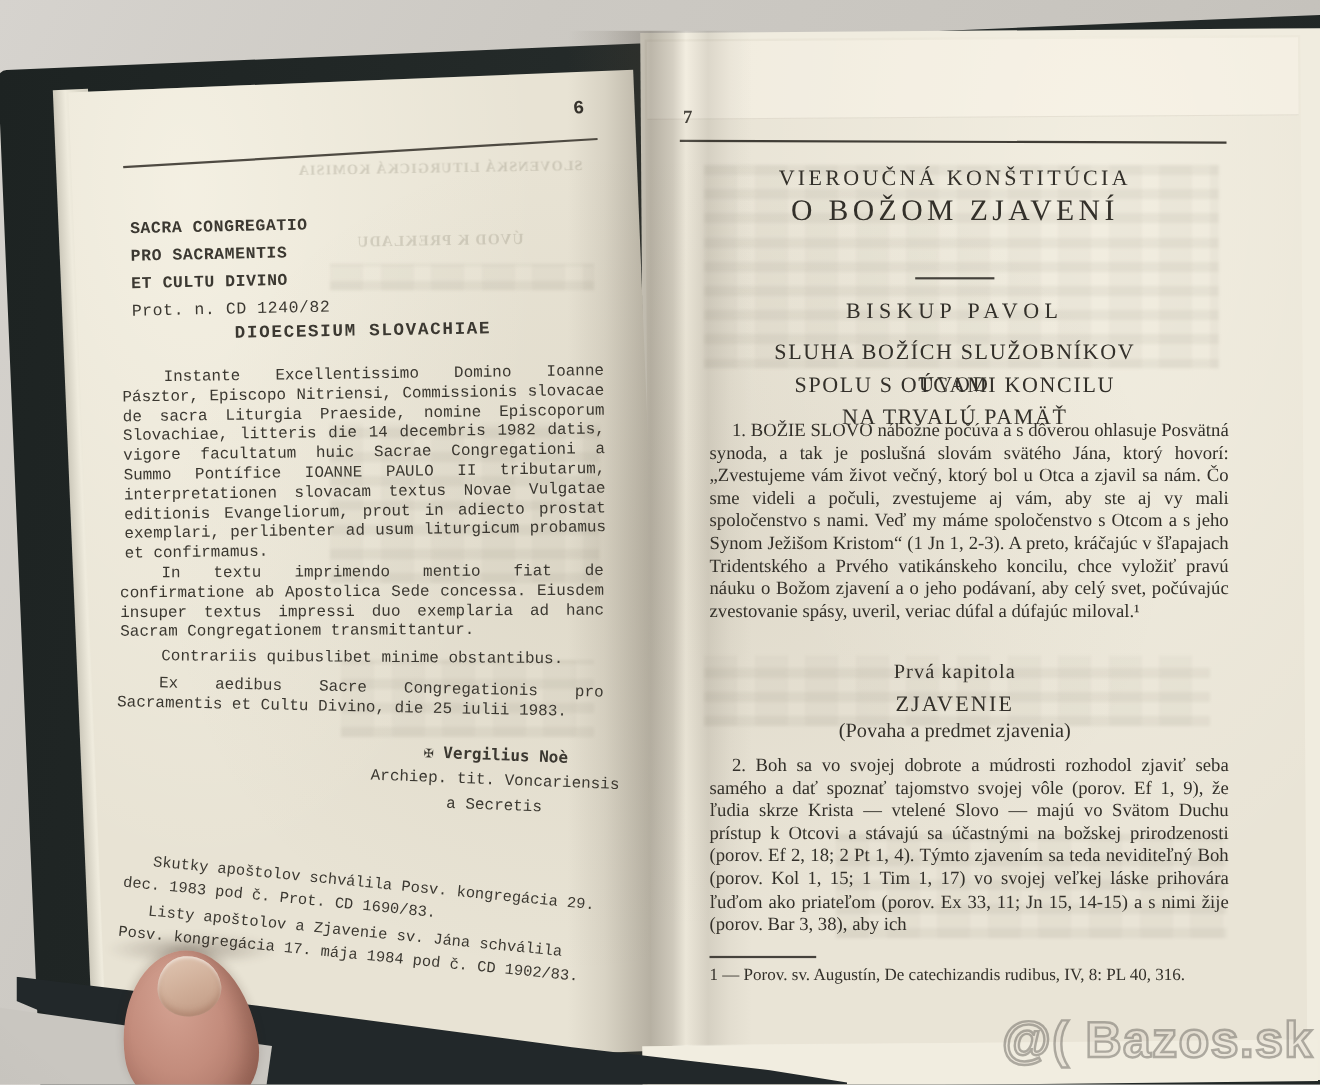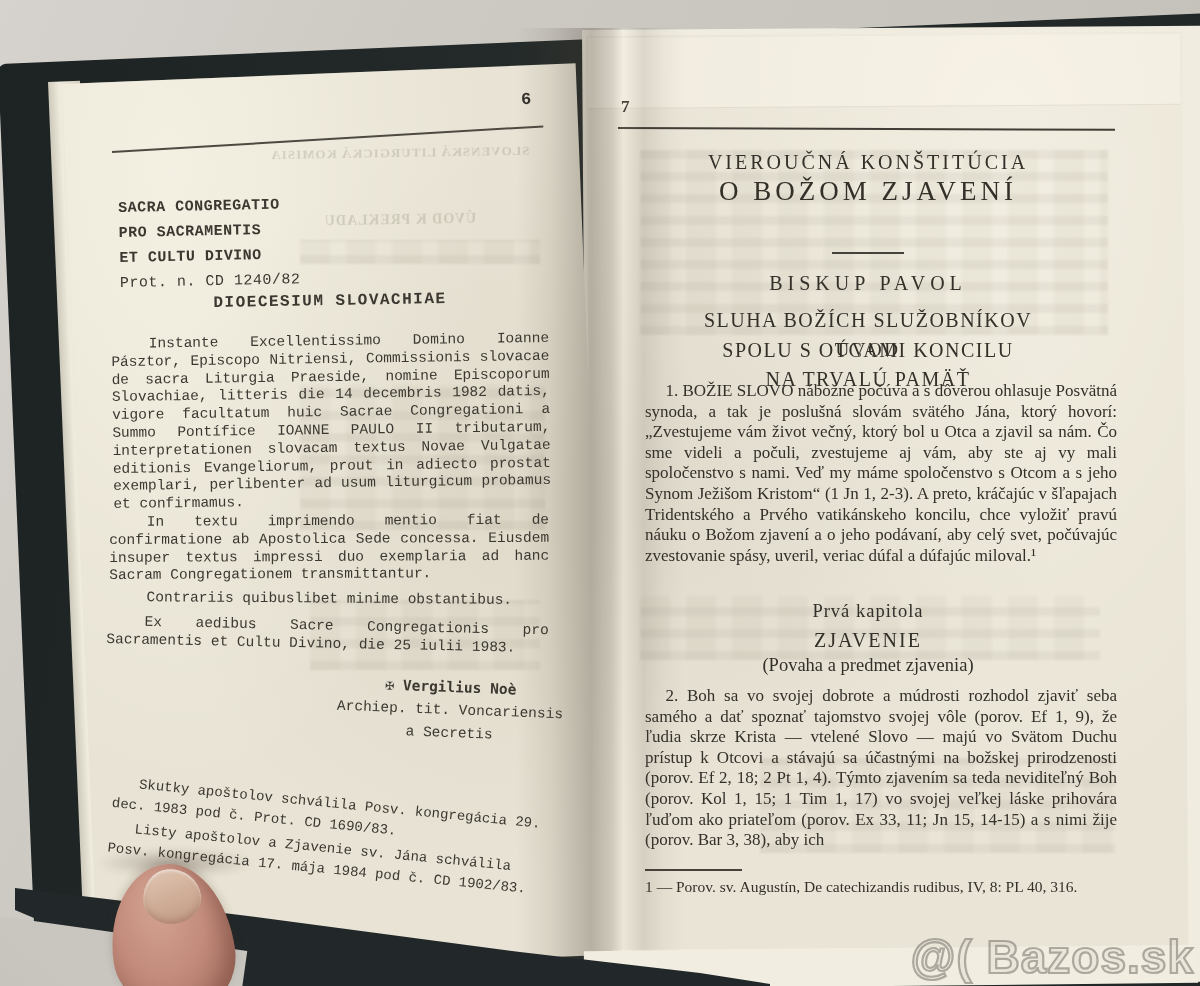--- a/index.html
+++ b/index.html
@@ -141,21 +141,21 @@
   .thumb-nail {
     position:absolute; left:40px; top:13px; width:58px; height:55px;
     background: linear-gradient(165deg,#e0c6b2 0%, #cfad97 55%, #c09a84 100%);
     border-radius: 46% 54% 50% 50% / 55% 55% 45% 45%;
     transform: rotate(-6deg);
     box-shadow: inset 0 2px 3px rgba(255,255,255,0.5), inset 0 -4px 6px rgba(140,90,70,0.35);
   }
 
   
   .watermark {
-    position:absolute; right:6px; bottom:2px; z-index:60;
+    position:absolute; right:6px; bottom:14px; z-index:60;
     font:700 46px "Liberation Sans", sans-serif; letter-spacing:1px;
     color: rgba(195,192,184,0.14);
     -webkit-text-stroke: 2.2px rgba(118,115,108,0.55);
   }
 </style>
 </head>
 <body>
 
 <div id="scene">
 

